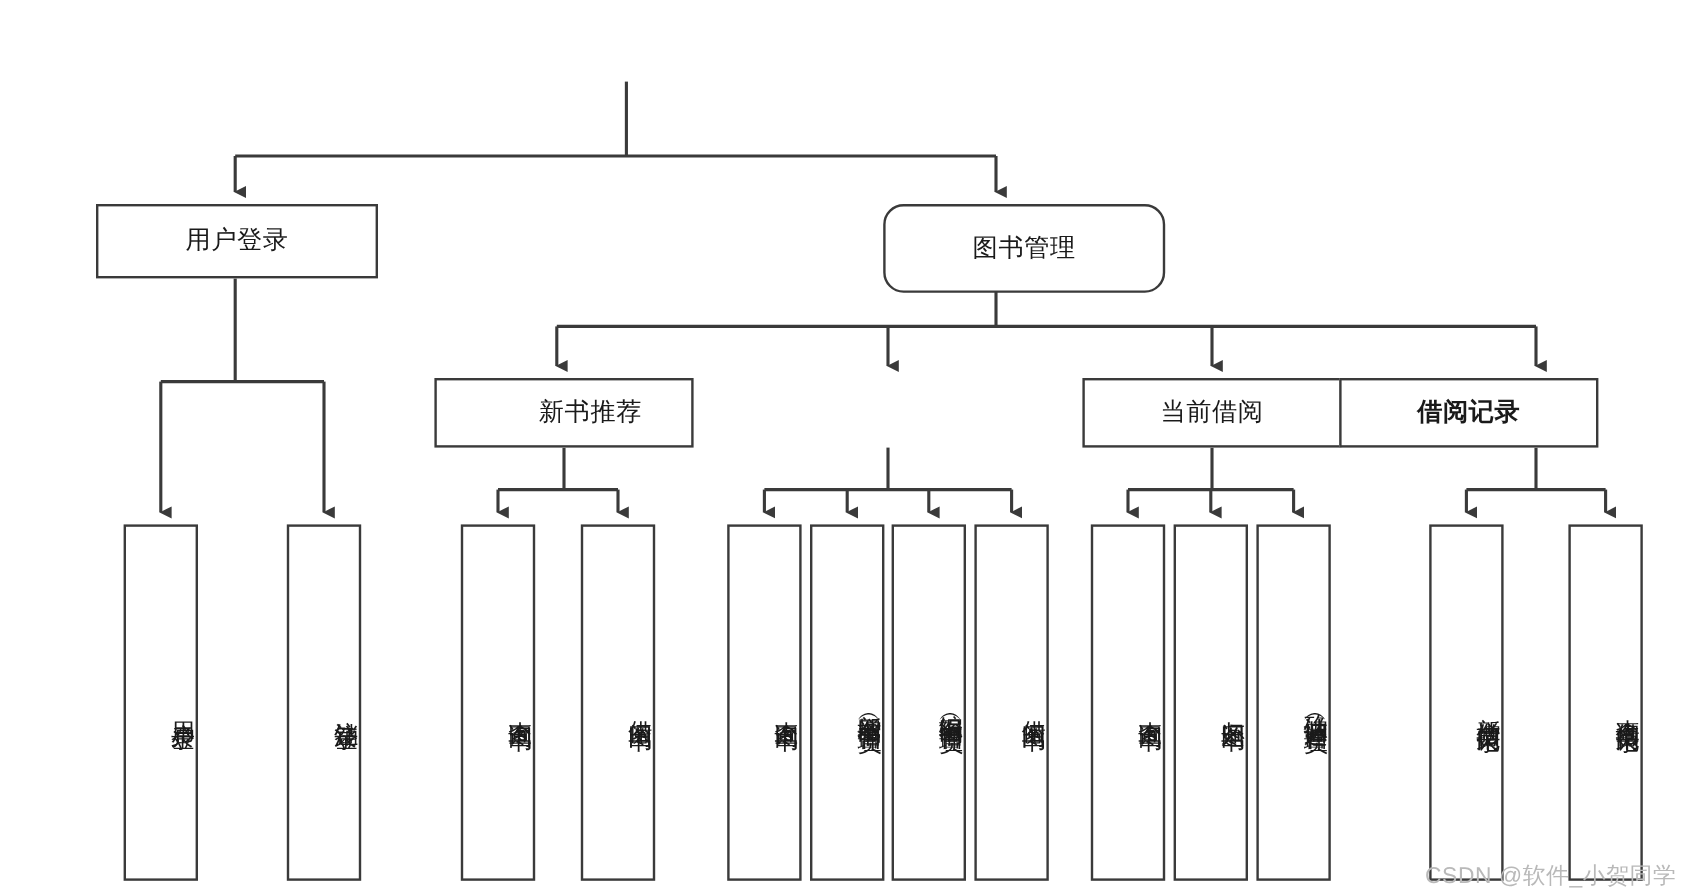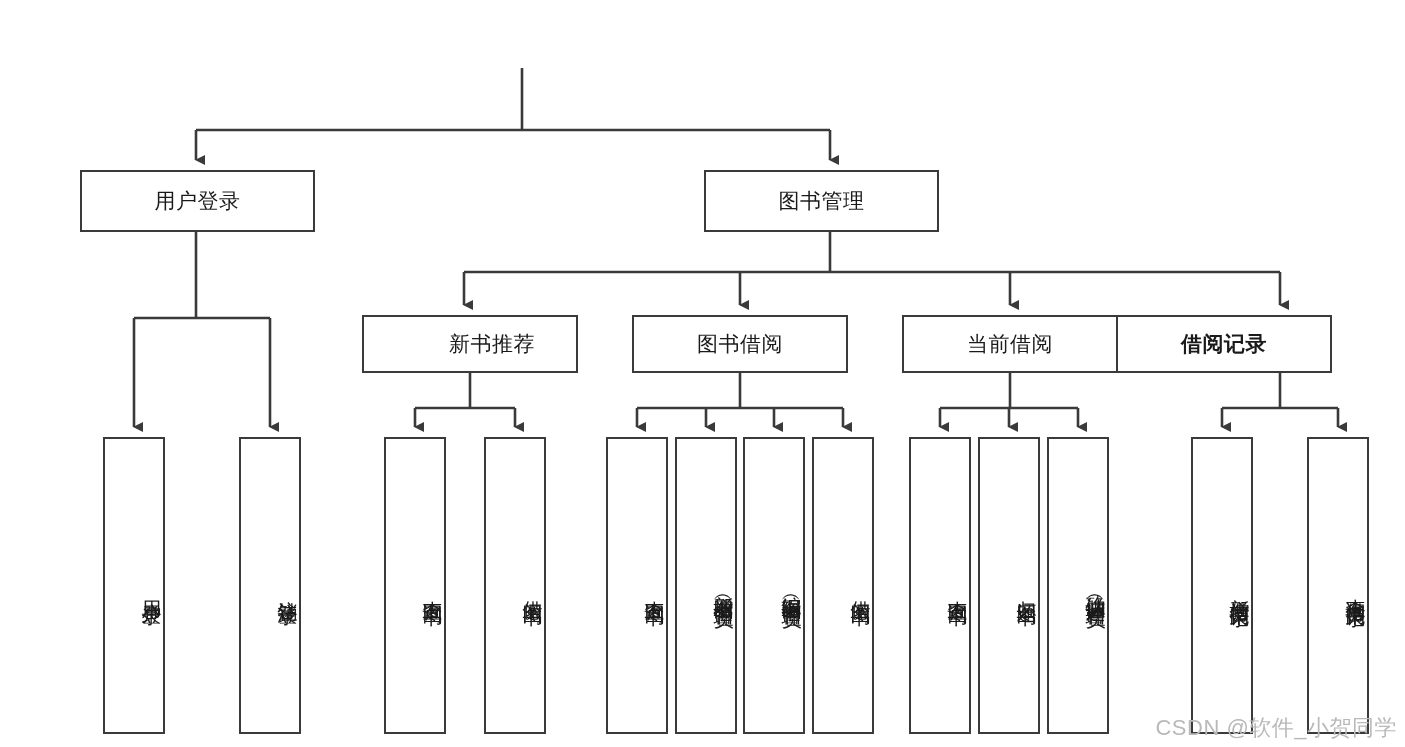--- a/index.html
+++ b/index.html
@@ -55,21 +55,21 @@
   .node.v .vlabel {
     writing-mode: vertical-rl;
     text-orientation: upright;
     white-space: normal;
     max-height: 100%;
   }
   .watermark {
     position: absolute;
     right: 8px;
     bottom: 4px;
-    font-size: 22px;
+    font-size: 19px;
     color: #b9b9b9;
     letter-spacing: 0.5px;
     white-space: nowrap;
   }
 </style>
 </head>
 <body>
 
 <div id="canvas">
 
@@ -120,29 +120,26 @@
       <path d="M1222,408 L1338,408"></path>
       <path d="M1222,408 L1222,427" marker-end="url(#arrow)"></path>
       <path d="M1338,408 L1338,427" marker-end="url(#arrow)"></path>
     </g>
   </svg>
 
 
   <div class="node h" style="left:80px; top:170px; width:235px; height:62px;">
     <span>用户登录</span>
   </div>
-  <div class="node h" style="left:704px; top:170px; width:235px; height:62px;">
+  <div class="node h" style="left:736px; top:170px; width:235px; height:74px;border-radius:17px;">
     <span>图书管理</span>
   </div>
 
   <div class="node h" style="left:362px; top:315px; width:216px; height:58px;padding-left:44px;">
     <span>新书推荐</span>
-  </div>
-  <div class="node h" style="left:632px; top:315px; width:216px; height:58px;">
-    <span>图书借阅</span>
   </div>
   <div class="node h" style="left:902px; top:315px; width:216px; height:58px;">
     <span>当前借阅</span>
   </div>
   <div class="node h" style="left:1116px; top:315px; width:216px; height:58px;font-weight:bold;">
     <span>借阅记录</span>
   </div>
 
   <div class="node v" style="left:103px; top:437px; width:62px; height:297px;">
     <span class="vlabel">用户登录</span>

